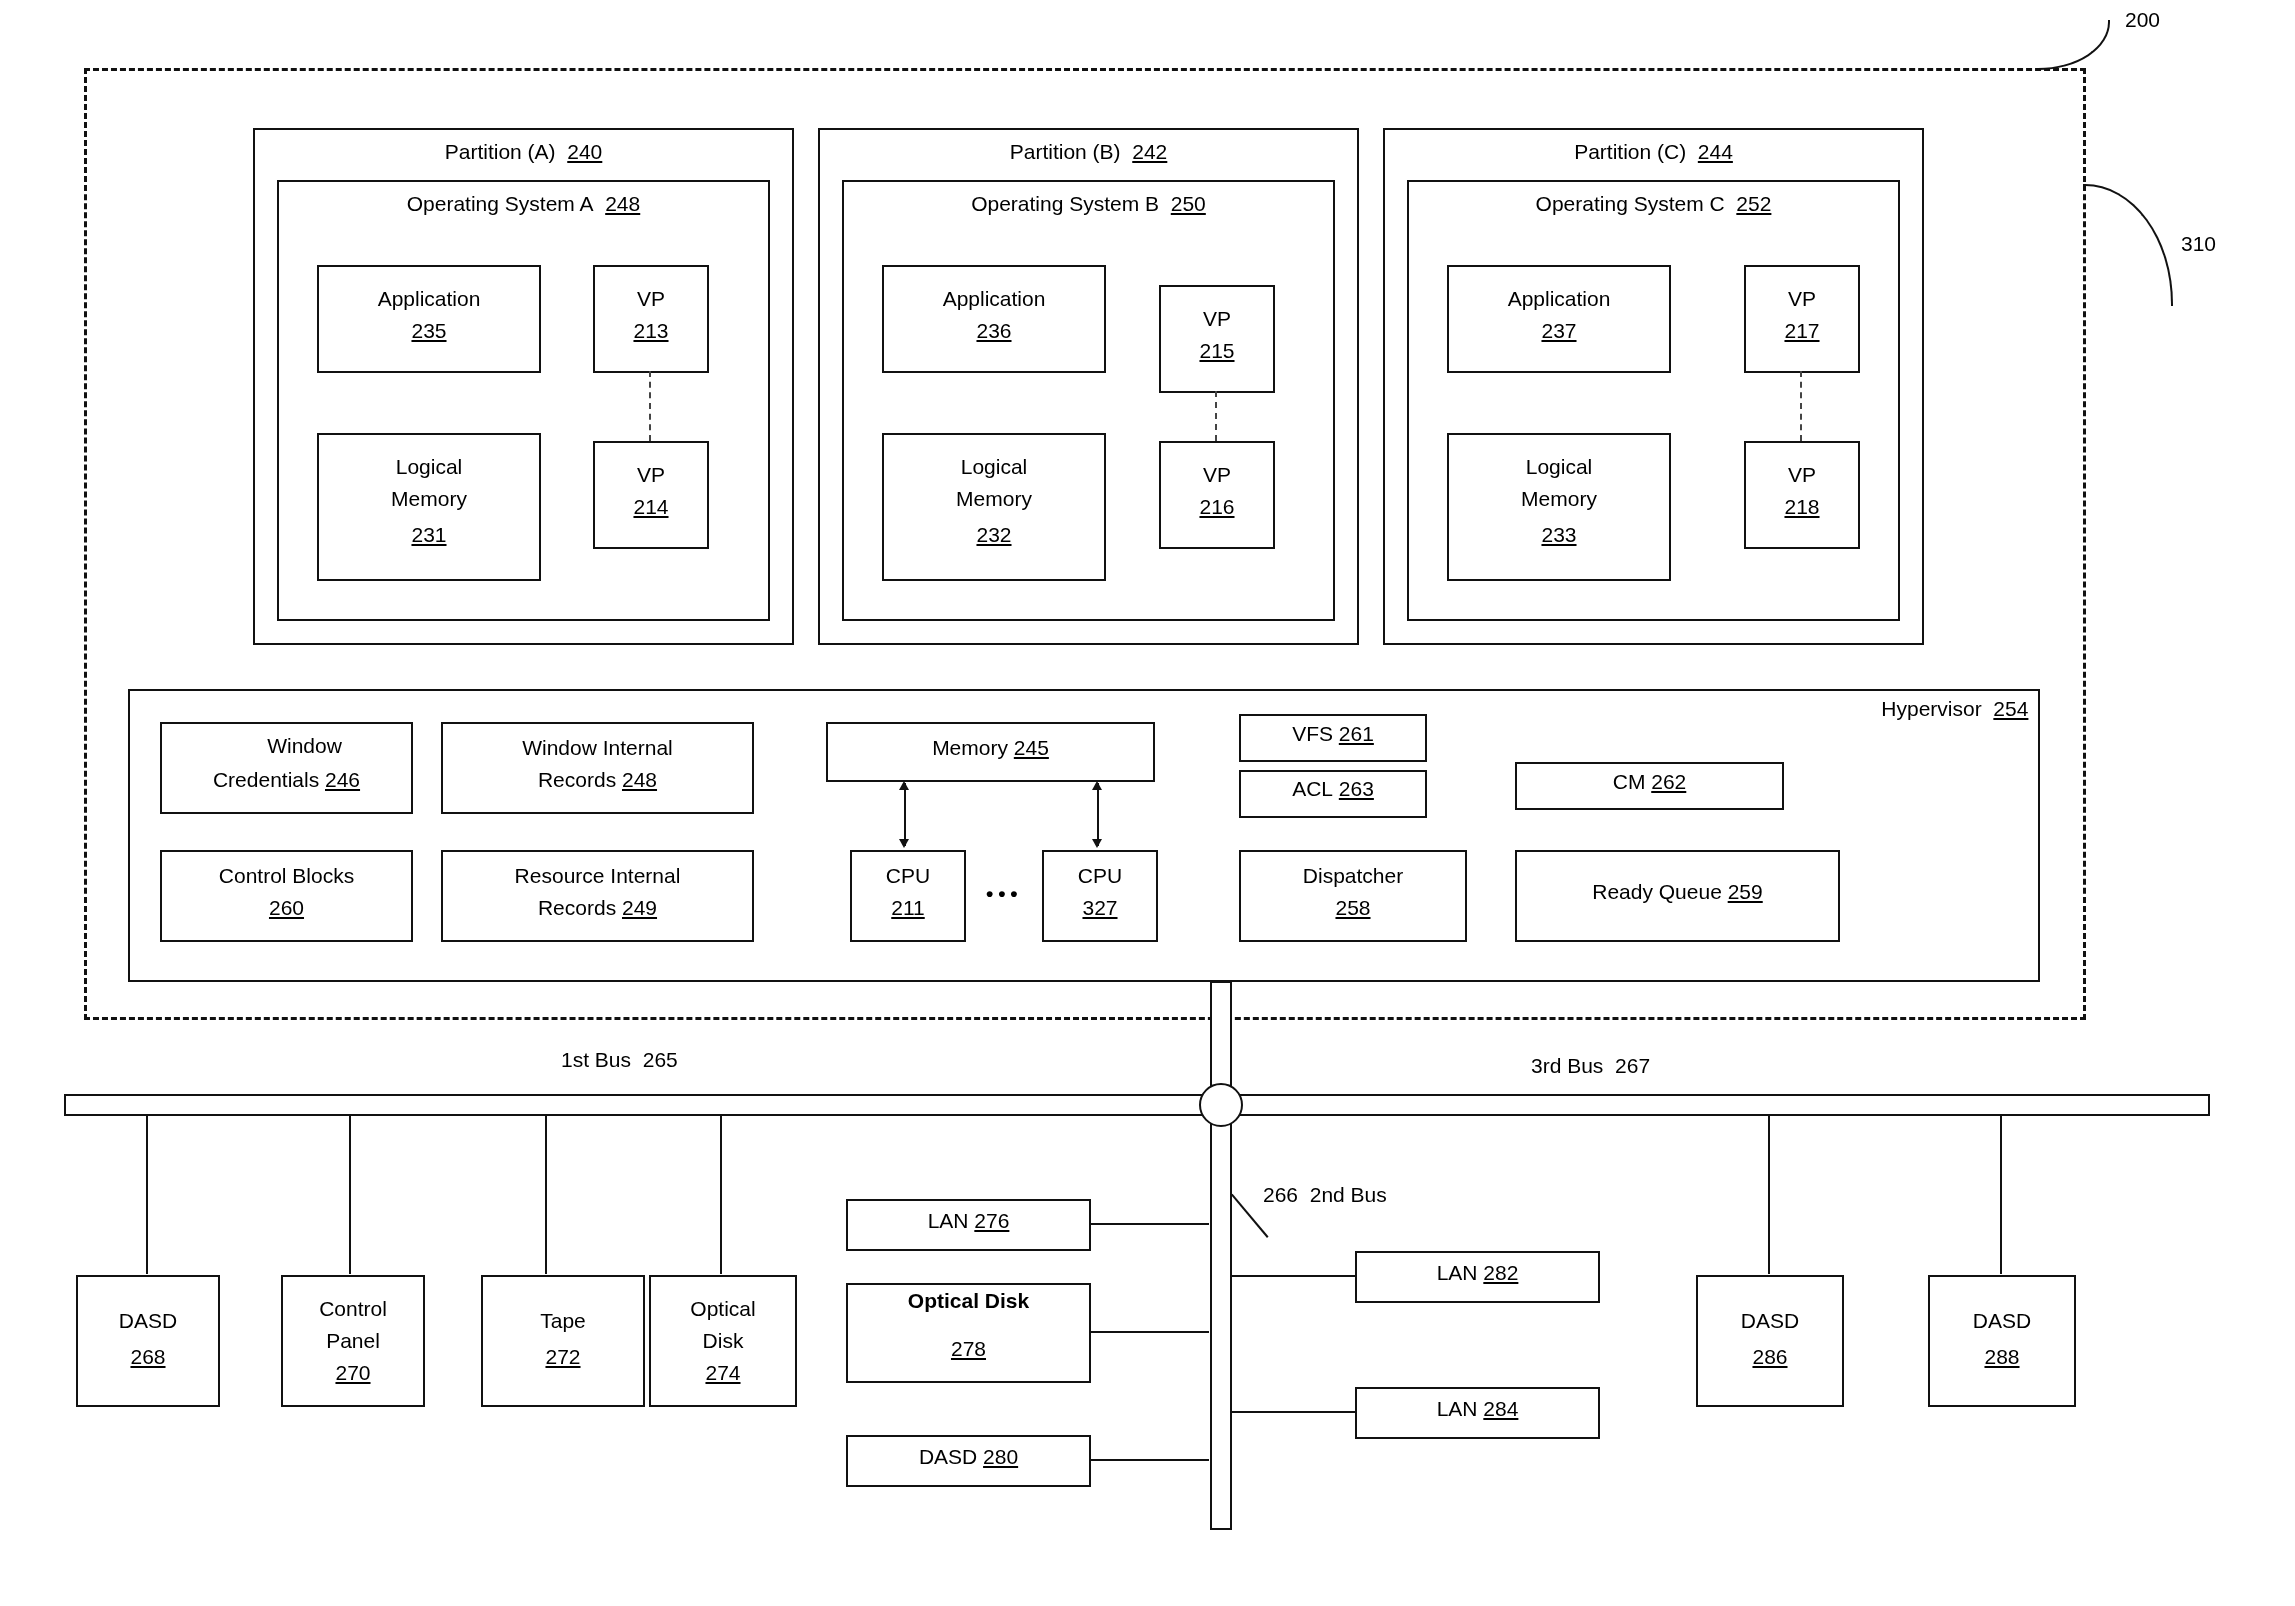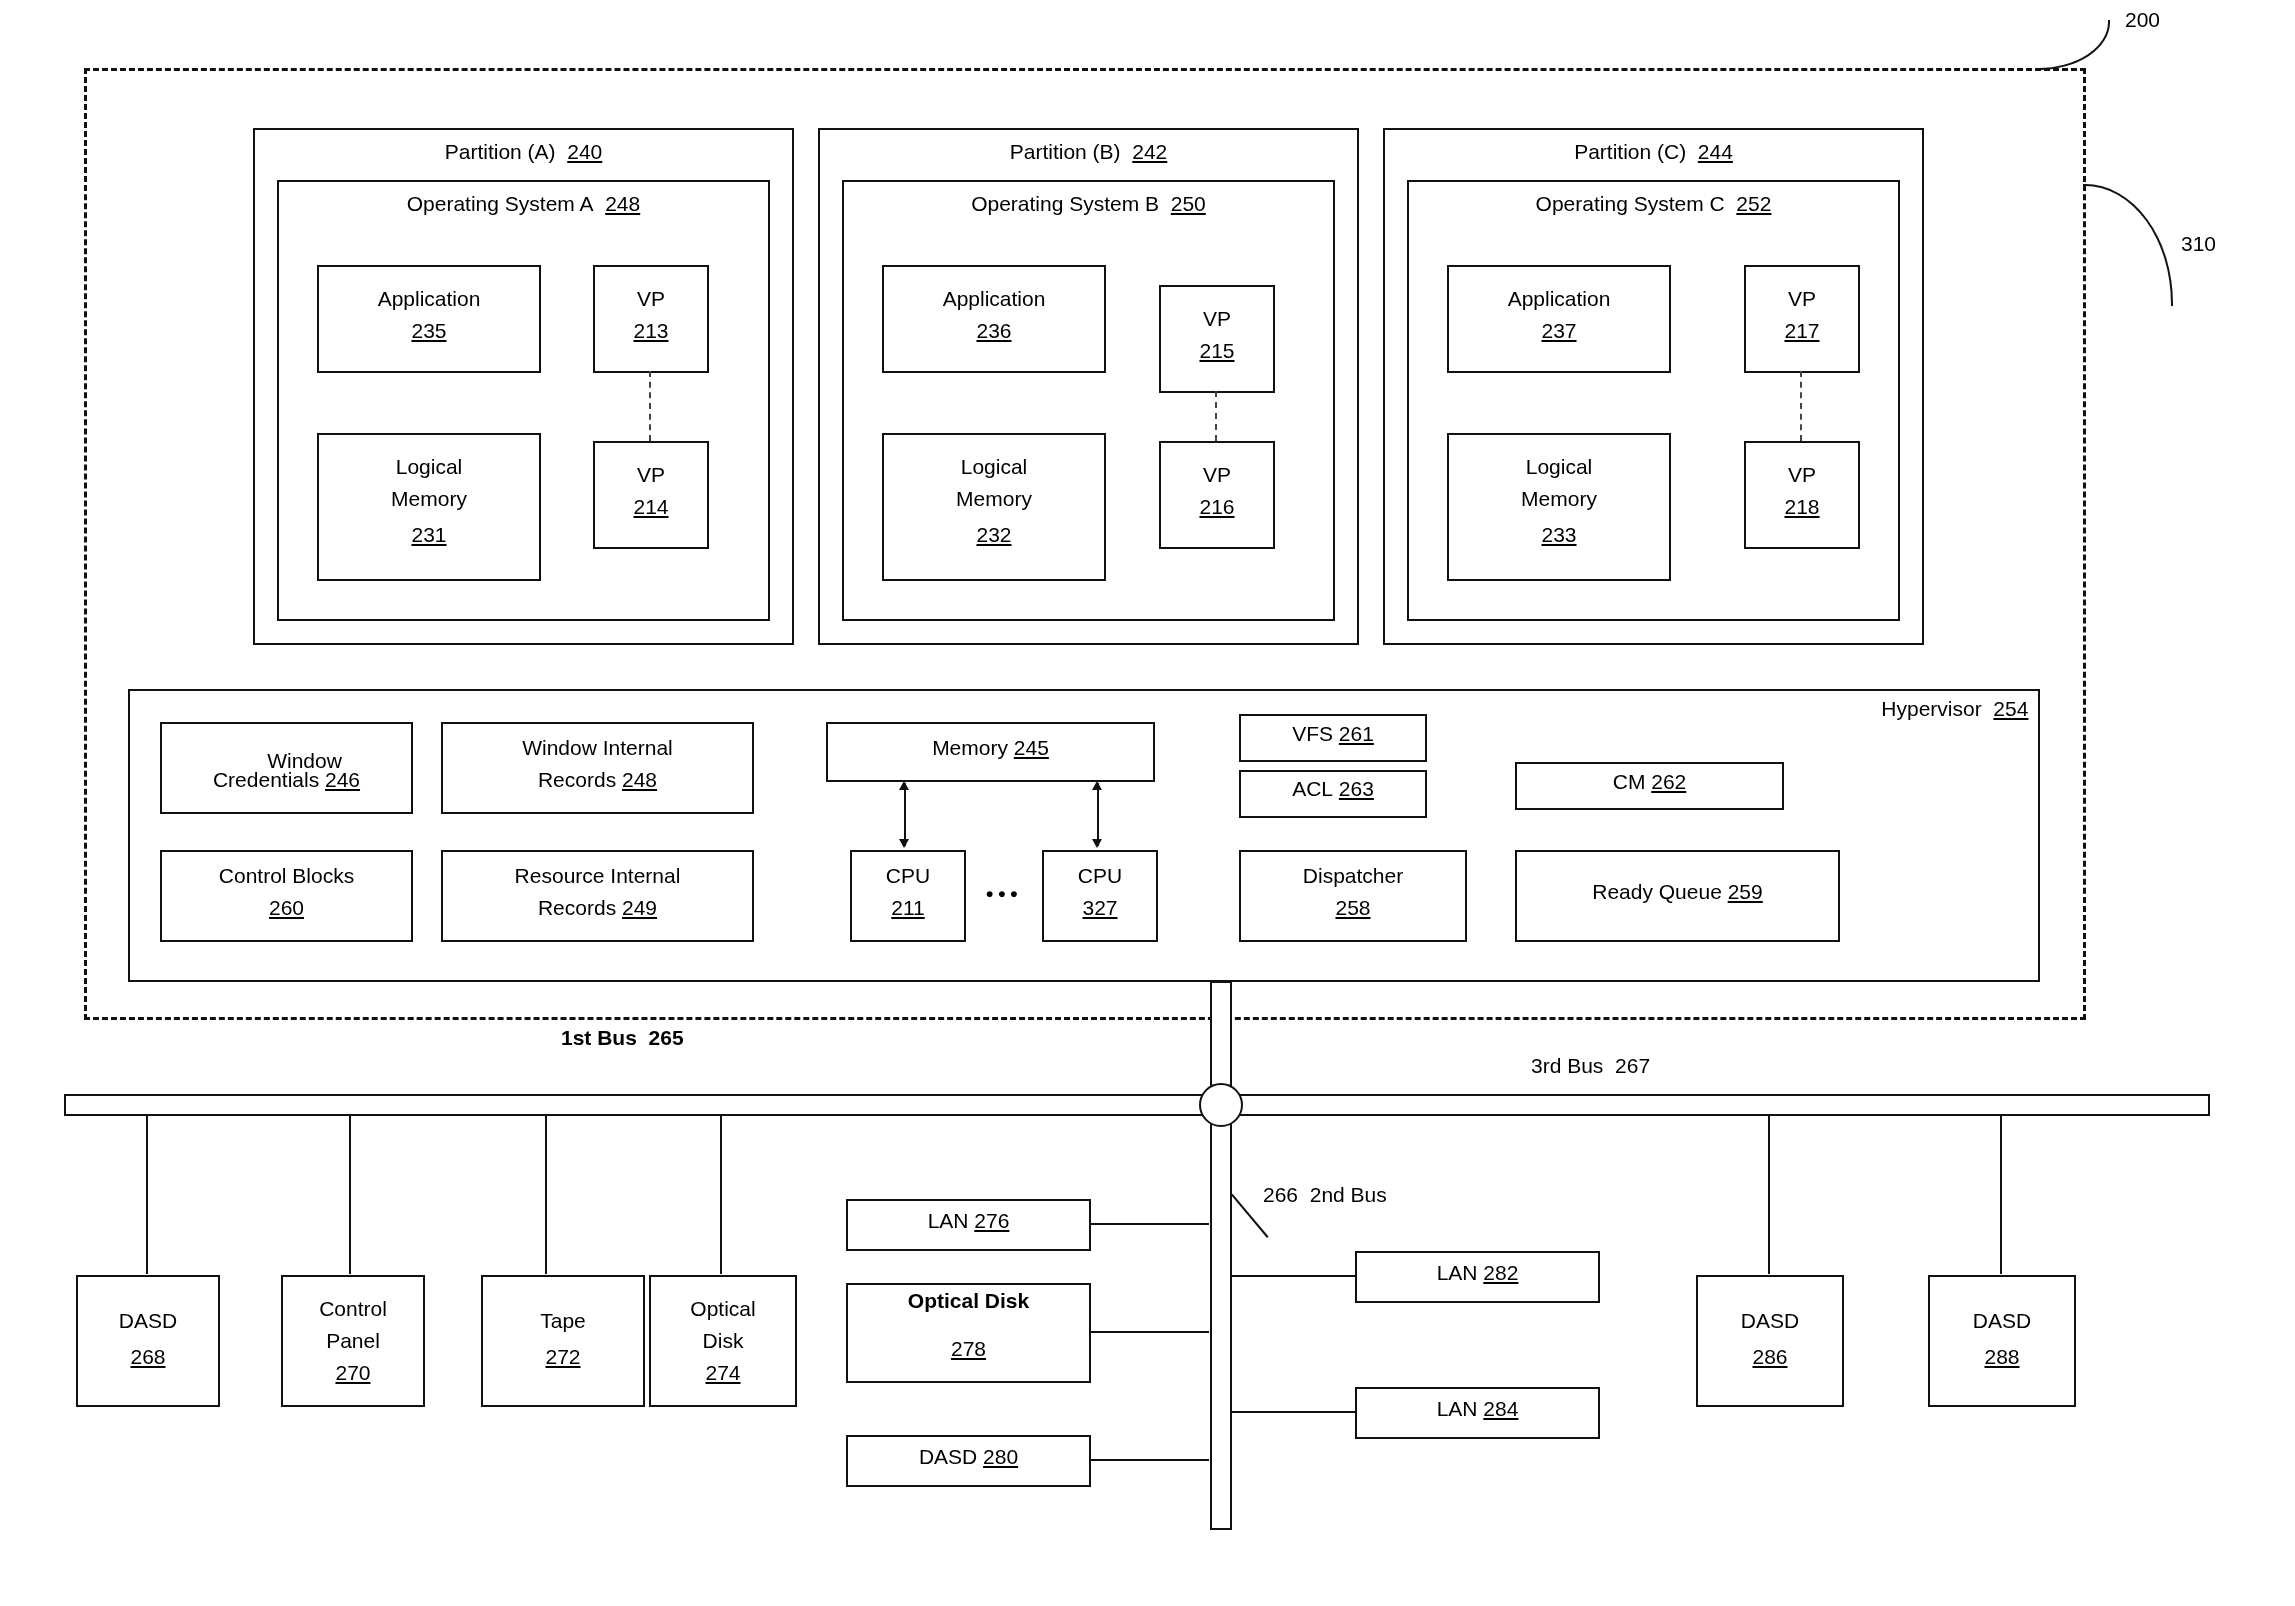--- a/index.html
+++ b/index.html
@@ -221,21 +221,21 @@
   </div>
 
   <div class="box" style="left:112px; top:673px; width:1908px; height:289px;">
     <div class="right-title">
       <span>Hypervisor</span>&nbsp;
       <span class="num">254</span>
     </div>
   </div>
 
   <div class="box" style="left:144px; top:706px; width:249px; height:88px;">
-    <div class="title-line" style="top:25px;margin-left:36px;">Window</div>
+    <div class="title-line" style="top:10px;margin-left:36px;">Window</div>
     <div class="title-line" style="top:44px;">Credentials&nbsp;<span class="num">246</span></div>
   </div>
   <div class="box" style="left:425px; top:706px; width:309px; height:88px;">
     <div class="title-line" style="top:12px;">Window Internal</div>
     <div class="title-line" style="top:44px;">Records&nbsp;<span class="num">248</span></div>
   </div>
   <div class="box" style="left:810px; top:706px; width:325px; height:56px;">
     <div class="title-line" style="top:12px;"><span>Memory</span>&nbsp;<span class="num">245</span></div>
   </div>
   <div class="box" style="left:1223px; top:698px; width:184px; height:44px;">
@@ -270,21 +270,21 @@
     <div class="title-line" style="top:44px;"><span class="num">258</span></div>
   </div>
   <div class="box" style="left:1499px; top:834px; width:321px; height:88px;">
     <div class="title-line" style="top:28px;"><span>Ready Queue</span>&nbsp;<span class="num">259</span></div>
   </div>
 
   <div class="arrow-v" style="left:888px; top:767px; height:63px;"></div>
   <div class="arrow-v" style="left:1081px; top:767px; height:63px;"></div>
 
   <div class="bus" style="left:48px; top:1078px; width:1137px; height:17.6px;"></div>
-  <div class="lbl" style="left:545px; top:1010px;font-weight:bold;">
+  <div class="lbl" style="left:545px; top:1032px;">
     <span>1st Bus</span>&nbsp;&nbsp;<span>265</span>
   </div>
 
   <div class="bus" style="left:1220px; top:1078px; width:970px; height:17.6px;"></div>
   <div class="lbl" style="left:1515px; top:1038px;">
     <span>3rd Bus</span>&nbsp;&nbsp;<span>267</span>
   </div>
 
   <div class="bus" style="left:1194px; top:965px; width:17.6px; height:545px;"></div>
 

